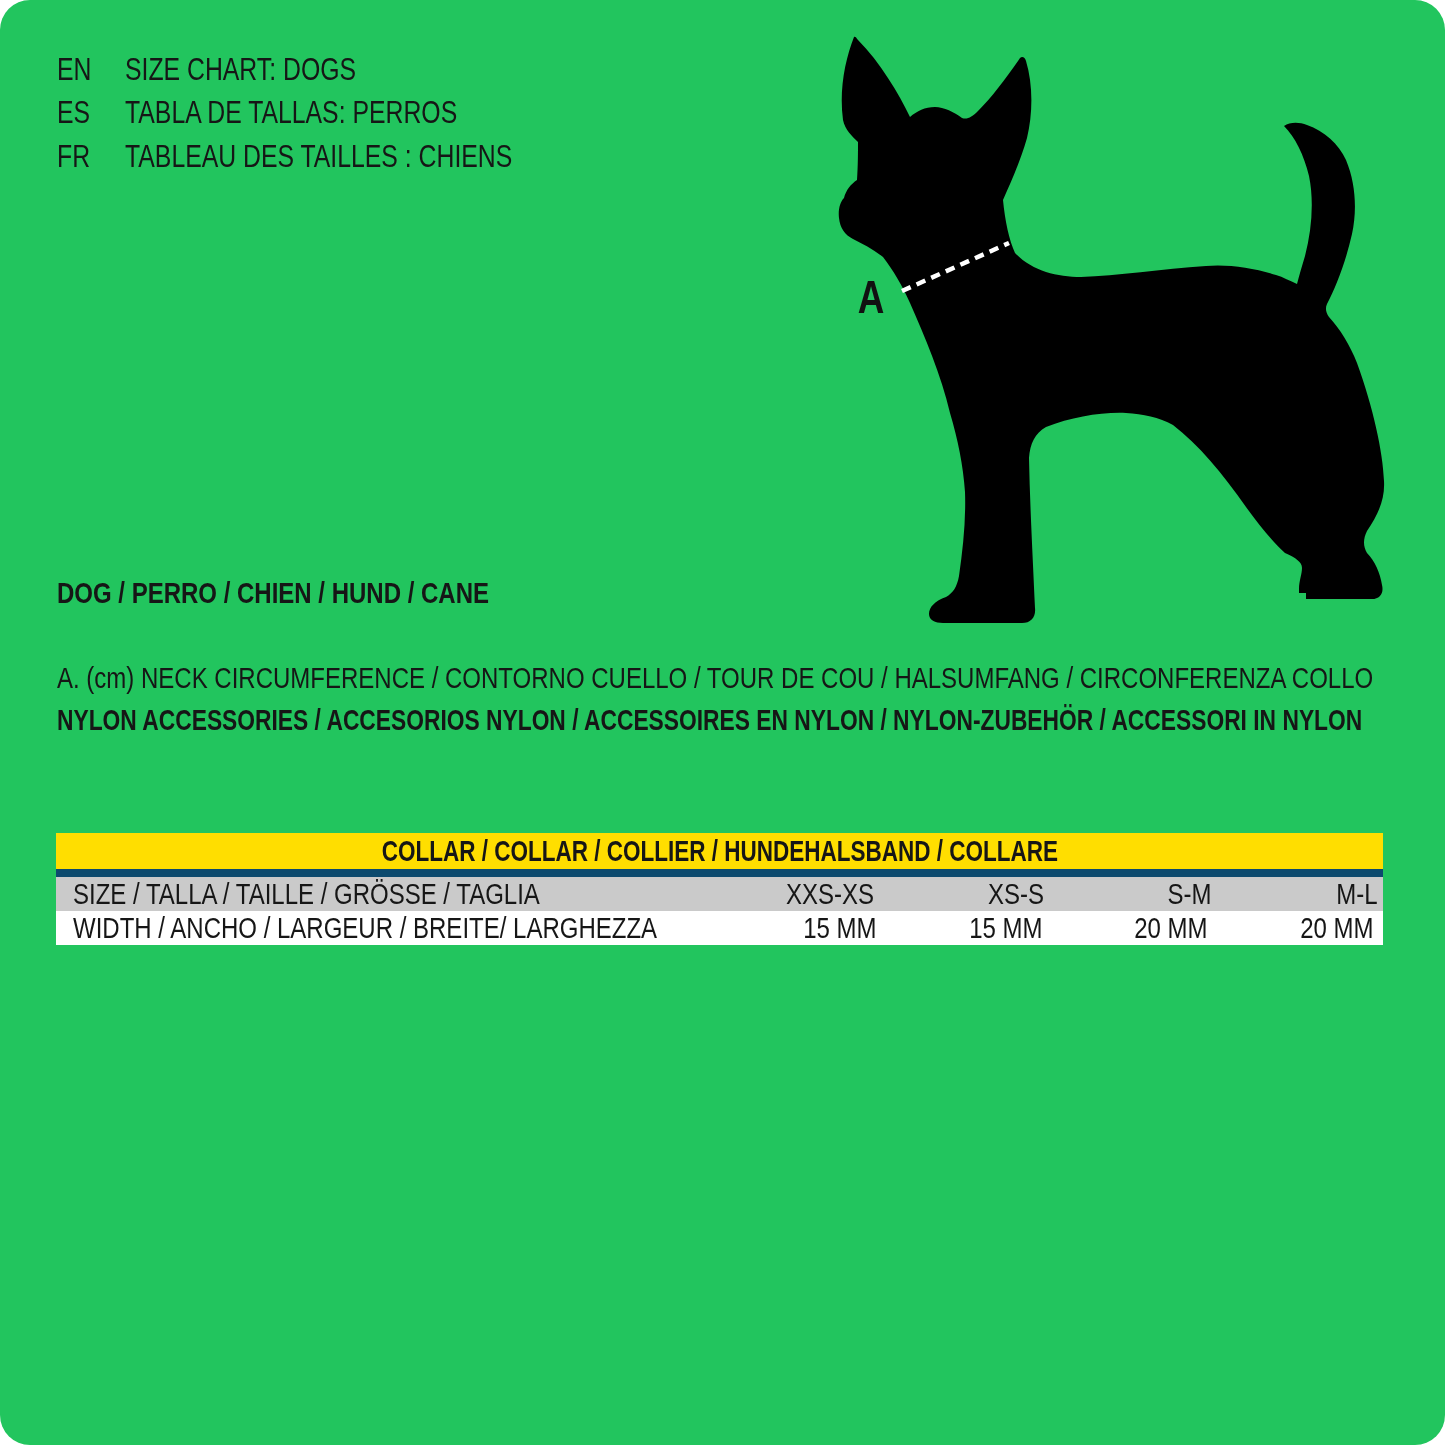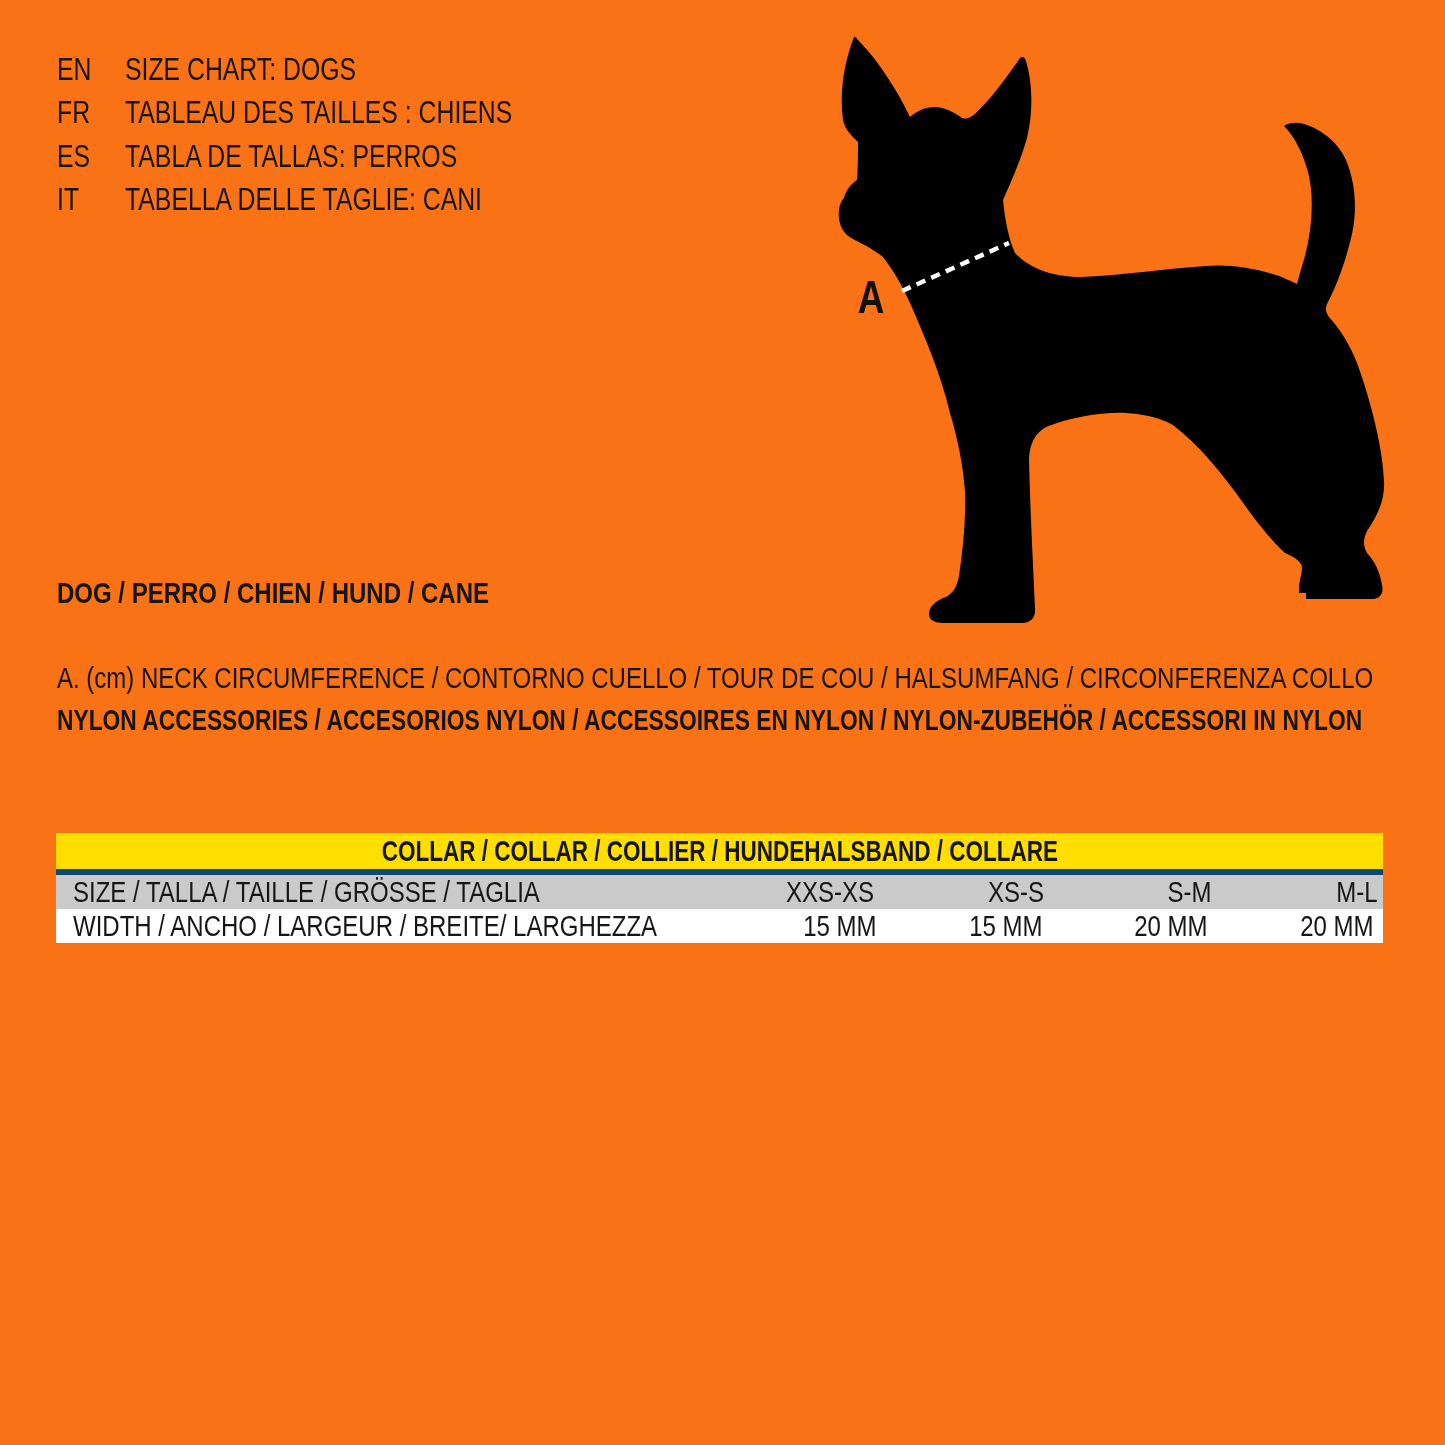--- a/index.html
+++ b/index.html
@@ -1,18 +1,18 @@
 <!DOCTYPE html>
 <html><head>
 <meta charset="utf-8">
 <style>
   html,body { margin:0; padding:0; background:#ffffff; }
   .canvas {
-    position:relative; width:1445px; height:1445px; background:#f97316;
-    font-family:"Liberation Sans","DejaVu Sans",sans-serif; color:#161616; overflow:hidden;
+    position:relative; width:1445px; height:1445px; background:#22c55e;
+    font-family:"Liberation Sans","DejaVu Sans",sans-serif; color:#161616; overflow:hidden;border-radius:30px;
   }
   
   .cond  { display:inline-block; transform:scaleX(0.80); transform-origin:0 50%; white-space:nowrap; }
   .condc { display:inline-block; transform:scaleX(0.80); transform-origin:50% 50%; white-space:nowrap; }
   .tt    { transform:scaleX(0.75); font-weight:bold; }
   .n2    { transform:scaleX(0.76); font-weight:bold; }
 
   .lang { position:absolute; left:57px; top:48px; }
   .lang-row { display:flex; height:43.5px; align-items:center; font-size:31px; }
   .lang-code { flex:0 0 68px; }
@@ -20,49 +20,45 @@
   .dog-wrap { position:absolute; left:820px; top:20px; width:600px; height:620px; }
 
   .caption { position:absolute; left:57px; top:576px; font-size:30px;font-weight:bold; }
   .note1   { position:absolute; left:57px; top:661px; font-size:30px; }
   .note2   { position:absolute; left:57px; top:703px; font-size:30px; }
 
   table.size {
     position:absolute; left:56px; top:833px; width:1327px;
     border-collapse:collapse; table-layout:fixed; font-size:30px;
   }
-  table.size th.title { background:#ffde00; height:31px; border-bottom:6px solid #0c4a6e; text-align:center; font-weight:bold; }
+  table.size th.title { background:#ffde00; height:31px; border-bottom:8px solid #0c4a6e; text-align:center; font-weight:bold; }
   table.size td { height:33px; vertical-align:middle; padding:0; }
   table.size tr.row-0 td { background:#cacaca; }
   table.size tr.row-1 td { background:#ffffff; height:25px; }
   table.size tr.row-2 td { background:#efefef; }
   td.lbl { text-align:left; padding-left:17px !important; }
   td.val { text-align:right; }
 </style>
 </head>
 <body>
 
 <div class="canvas">
 
   <section class="lang">
     <div class="lang-row">
       <span class="lang-code cond">EN</span>
       <span class="cond">SIZE CHART: DOGS</span>
     </div>
     <div class="lang-row">
-      <span class="lang-code cond">FR</span>
-      <span class="cond">TABLEAU DES TAILLES : CHIENS</span>
-    </div>
-    <div class="lang-row">
       <span class="lang-code cond">ES</span>
       <span class="cond">TABLA DE TALLAS: PERROS</span>
     </div>
     <div class="lang-row">
-      <span class="lang-code cond">IT</span>
-      <span class="cond">TABELLA DELLE TAGLIE: CANI</span>
+      <span class="lang-code cond">FR</span>
+      <span class="cond">TABLEAU DES TAILLES : CHIENS</span>
     </div>
   </section>
 
   <figure class="dog-wrap" style="margin:0;">
     <svg width="600" height="620" viewBox="820 20 600 620" xmlns="http://www.w3.org/2000/svg">
       <path fill="#000000" d="
         M 854 37
         C 845 60, 839 90, 843 120
         C 845 130, 852 136, 858 142
         C 858 152, 858 166, 857 180

